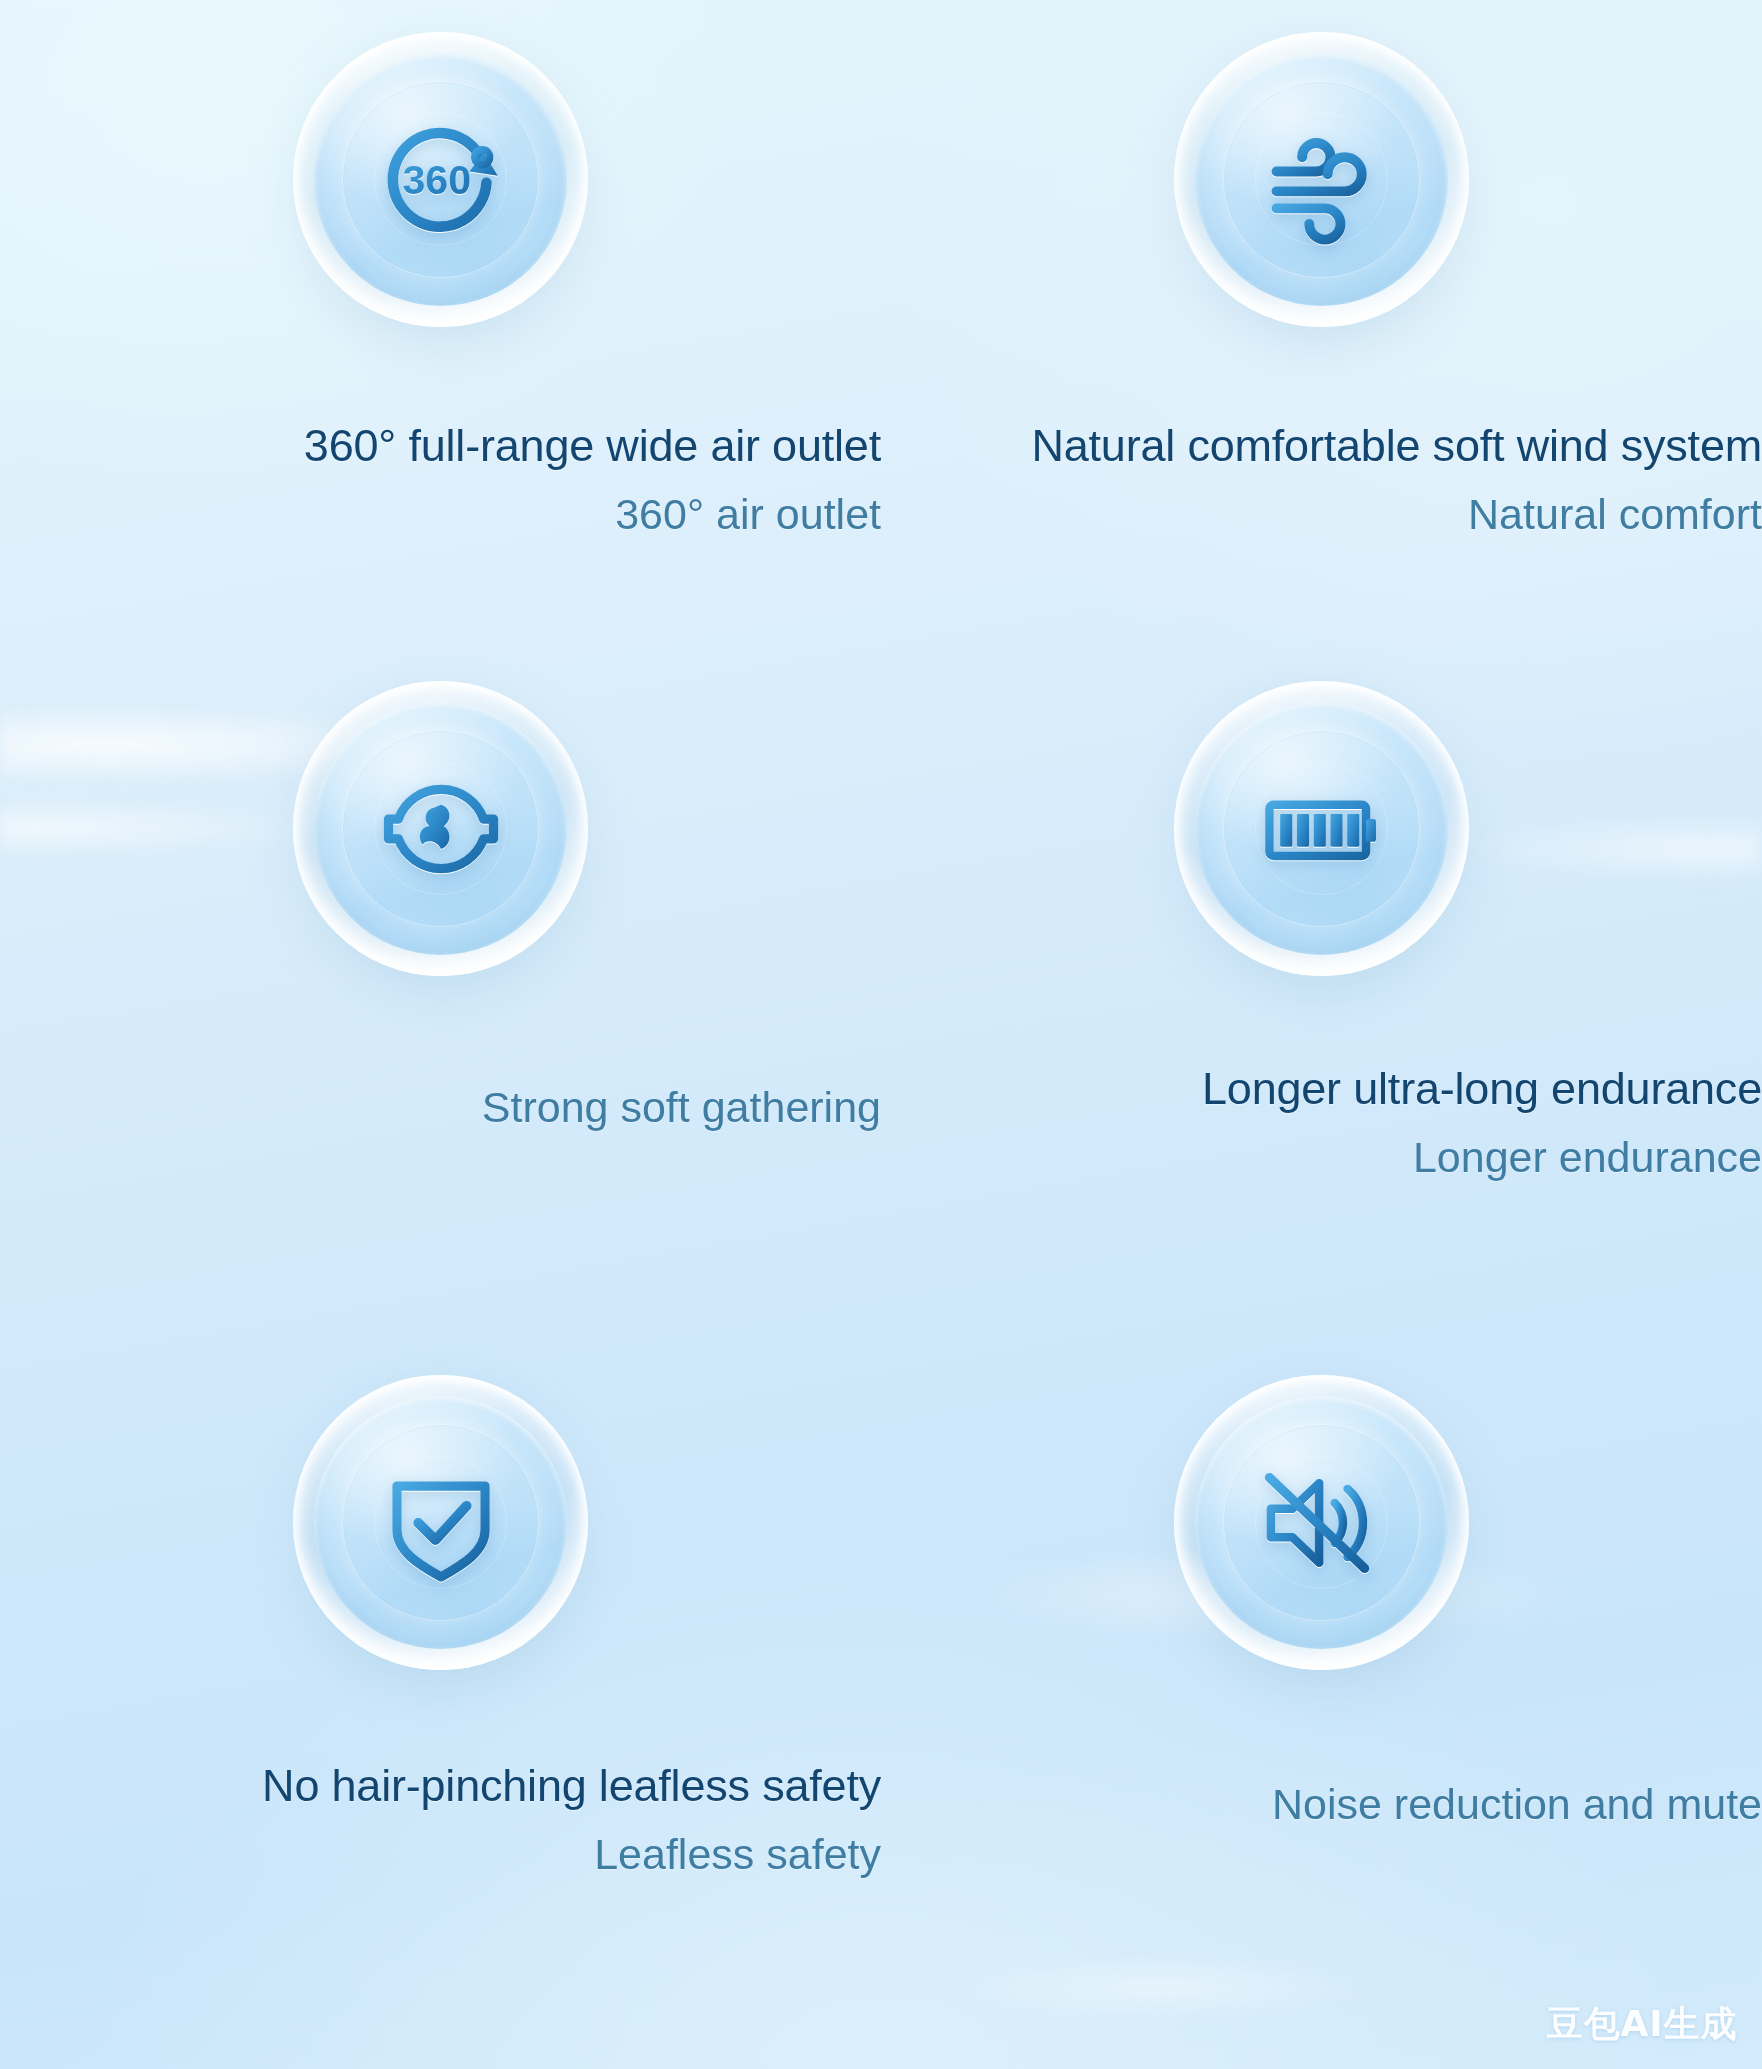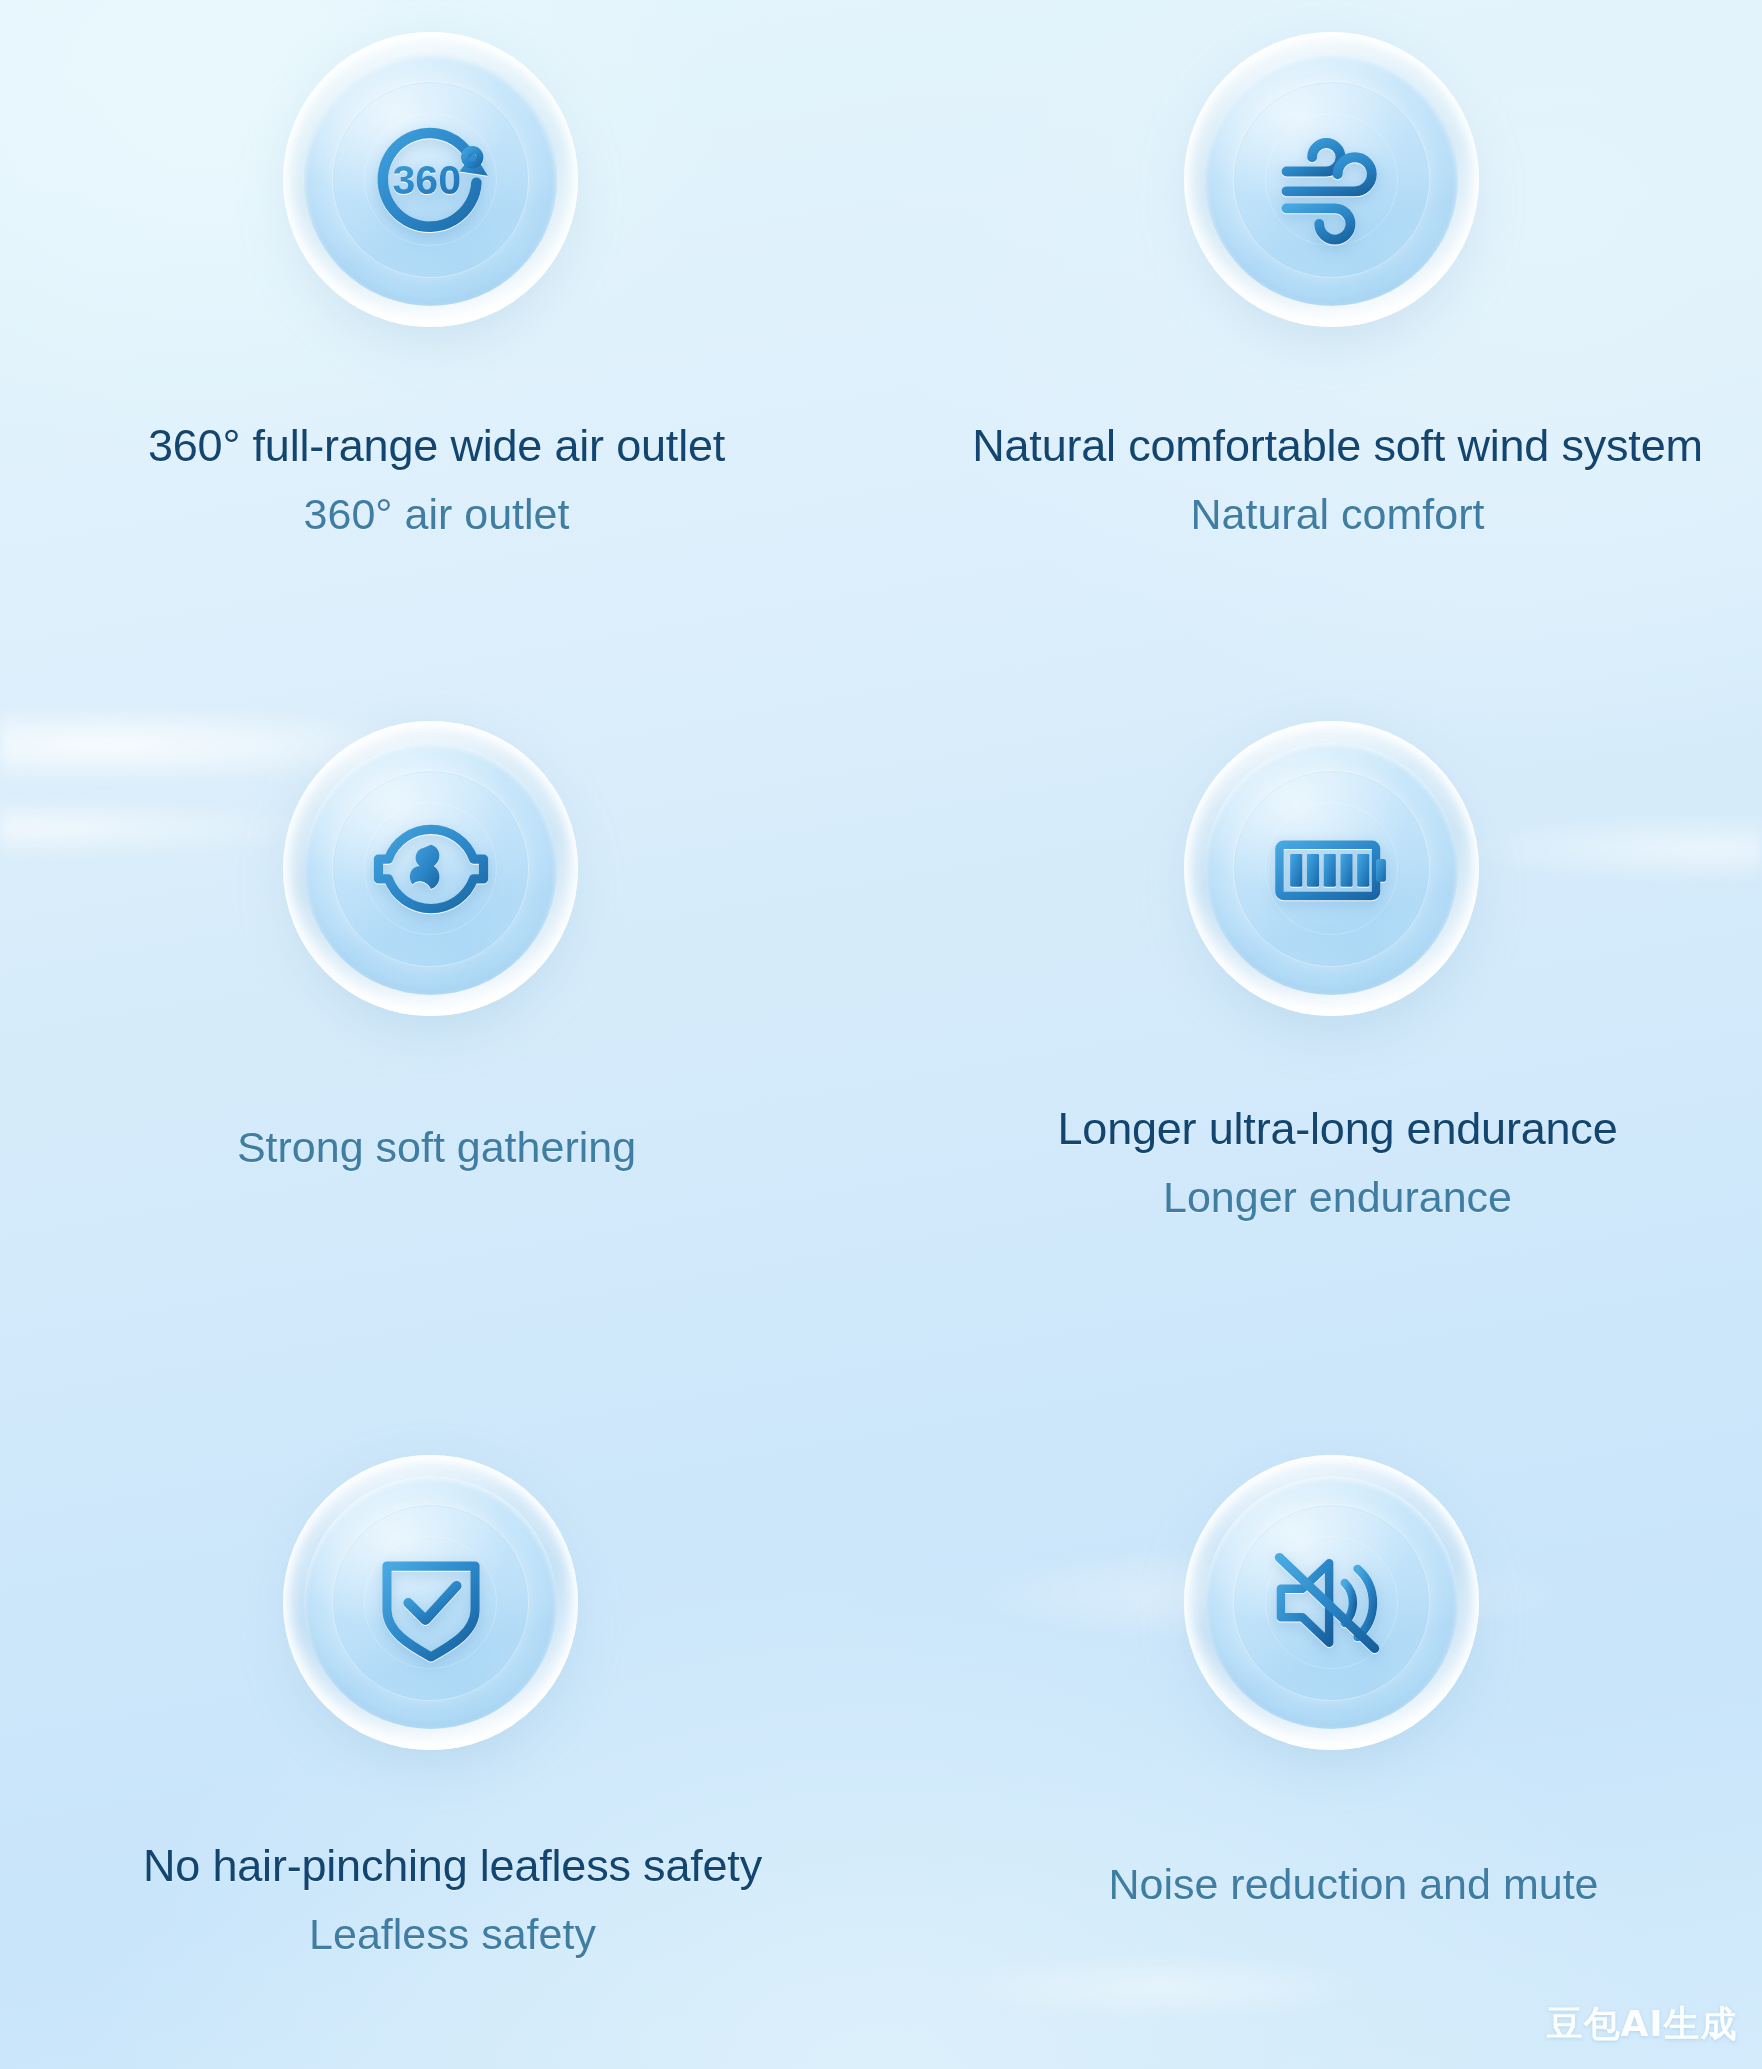--- a/index.html
+++ b/index.html
@@ -35,21 +35,20 @@
       radial-gradient(ellipse 284px 44px at 66% 96%, rgba(255,255,255,.40) 0%, rgba(255,255,255,0) 78%);
     filter:blur(5.7px);
   }
 
   
   .grid{
     position:absolute; inset:0;
     display:grid;
     grid-template-columns:1fr 1fr;
     grid-template-rows:629px 689px 751px;
-    gap:40px;
   }
 
   .cell{
     position:relative;
     display:flex;
     flex-direction:column;
     align-items:center;
   }
   .cell.r1 { padding-top:32px; }
   .cell.r2 { padding-top:52px; }
@@ -119,21 +118,21 @@
     display:flex; align-items:center; justify-content:center;
     filter: drop-shadow(0 1.9px 0 rgba(255,255,255,.92))
             drop-shadow(0 4.7px 6.6px rgba(90,150,195,.30));
   }
   .icon-holder svg{ display:block; width:100%; height:100%; overflow:visible; }
 
   
   .caption{
     position:absolute;
     left:12px; right:0;
-    text-align:center;
+    text-align:right;
   }
   .cell.r1 .caption{ top:421px; }
   .cell.r2 .caption{ top:435px; }
   .cell.r3 .caption{ top:443px;padding-left:32px; }
 
   .title{
     font-size:45px;
     font-weight:400;
     letter-spacing:-0.2px;
     color:#12456f;

